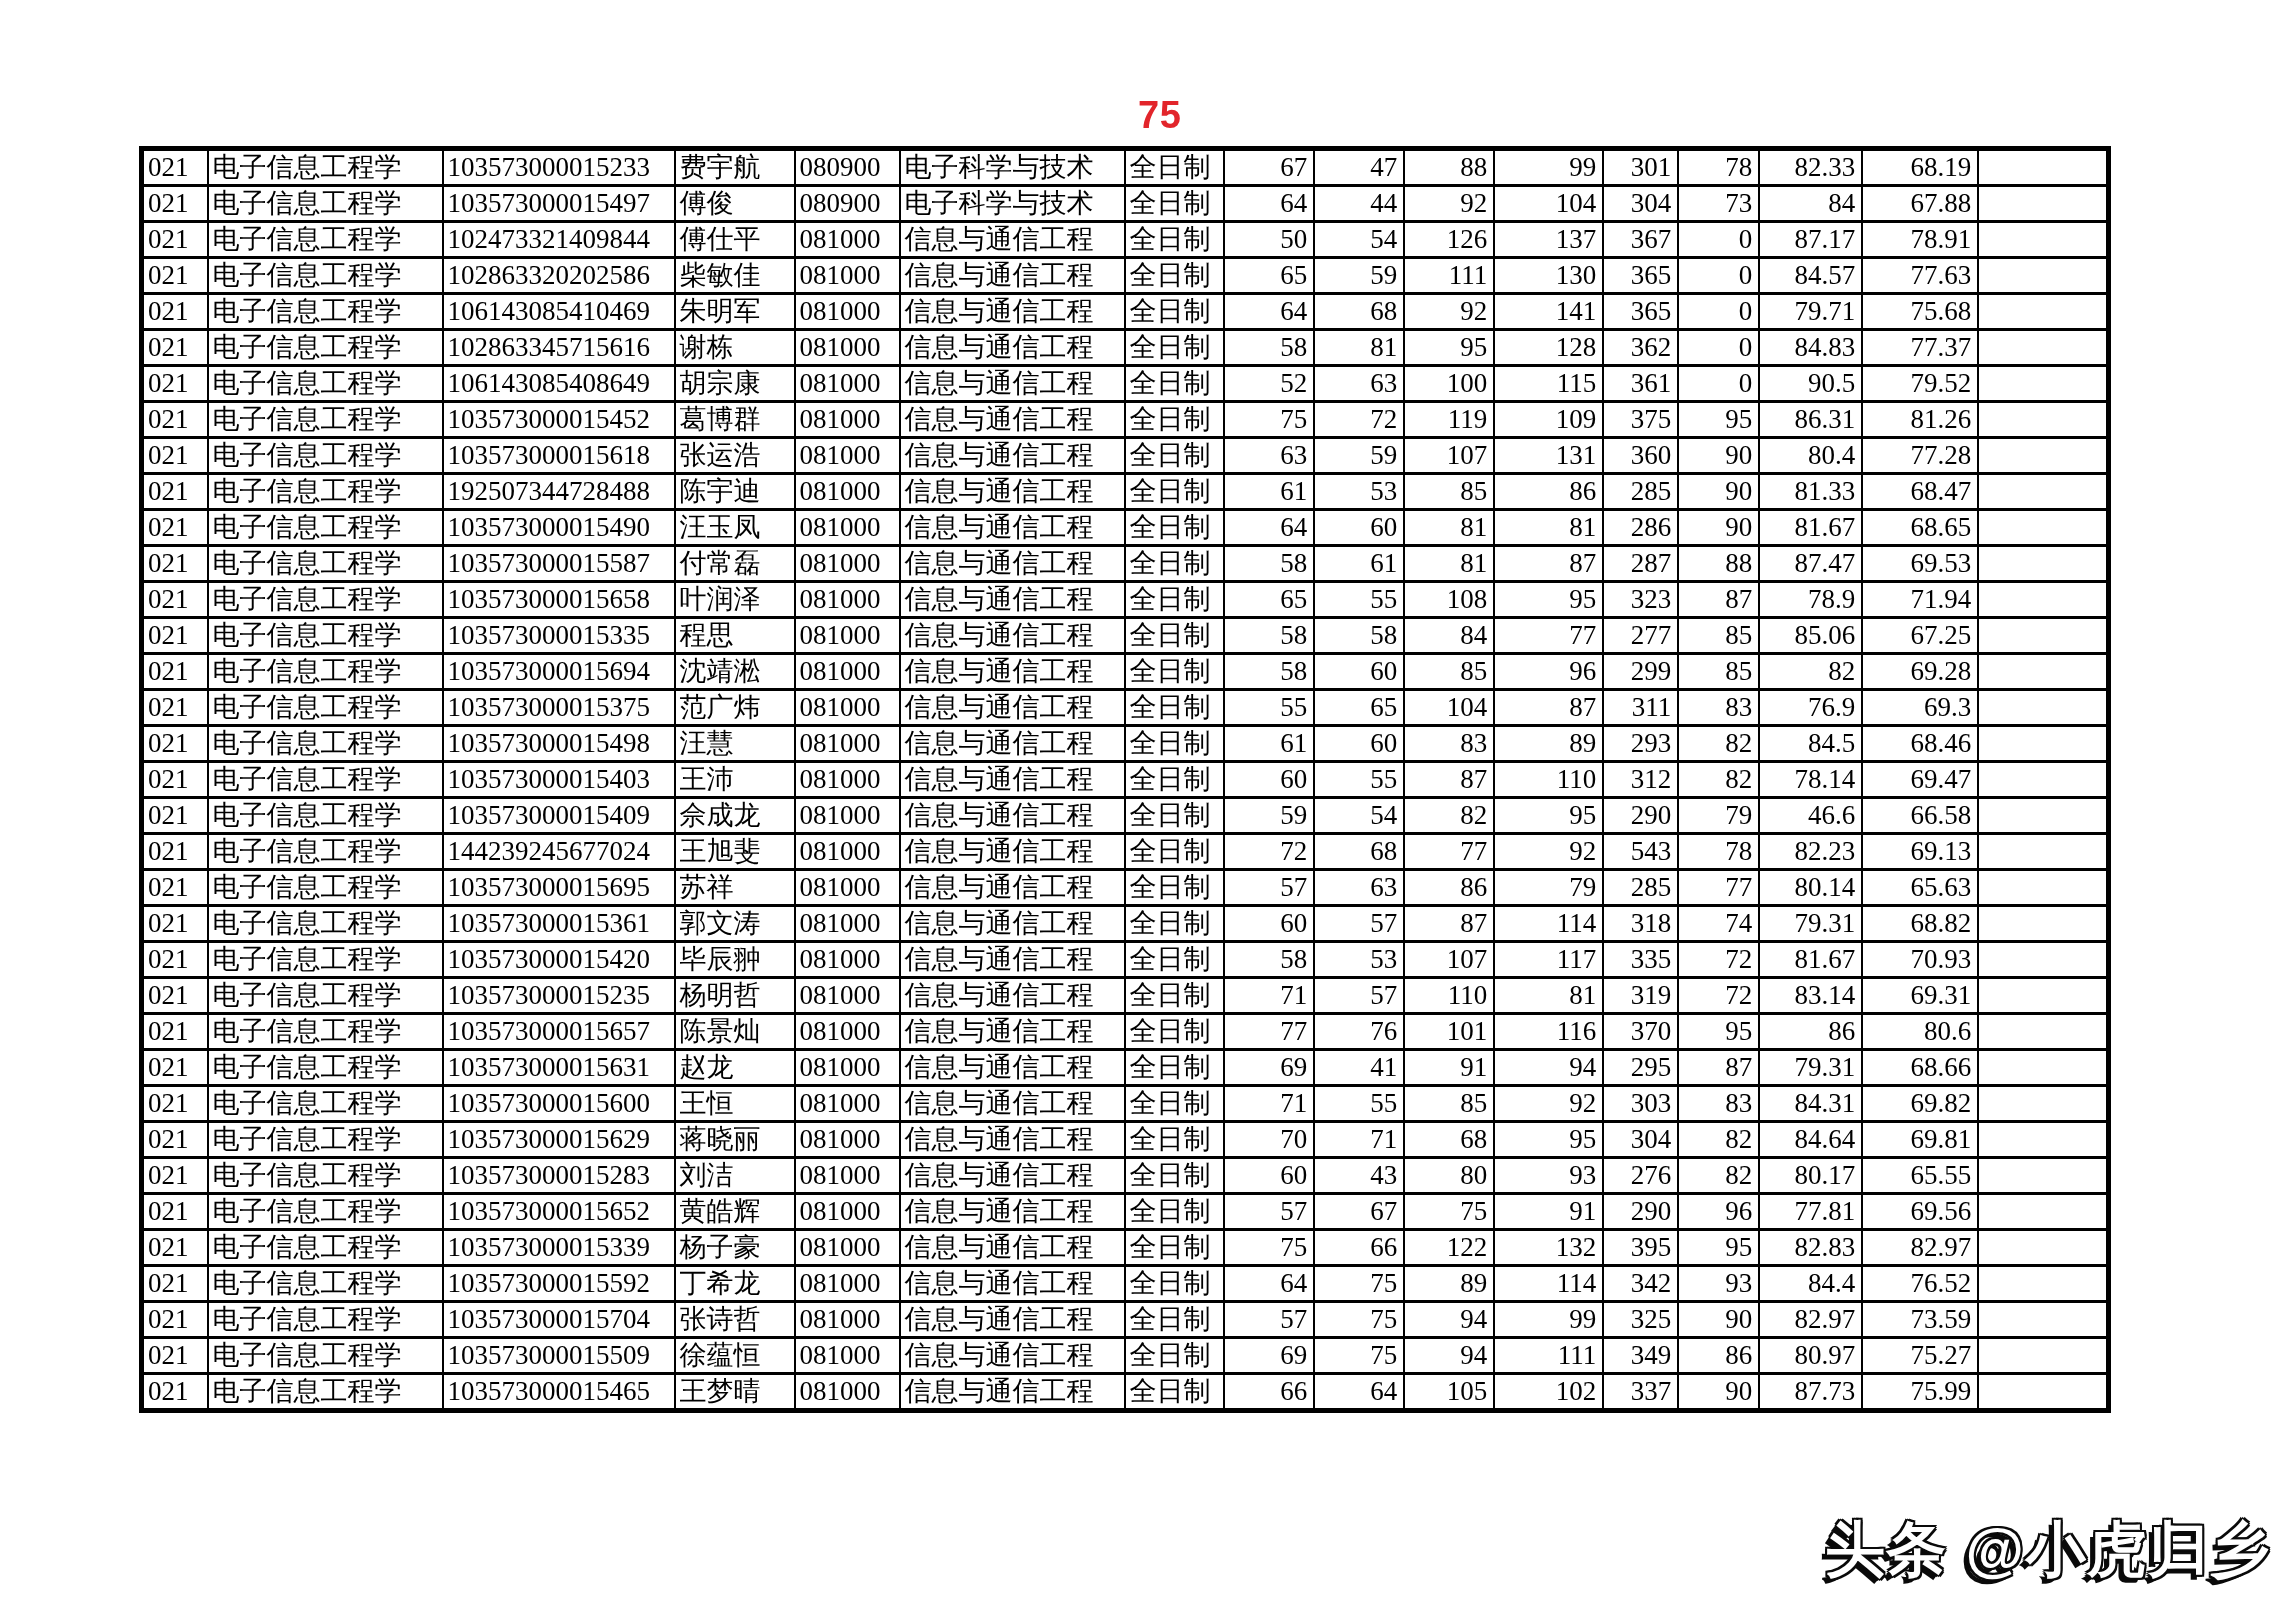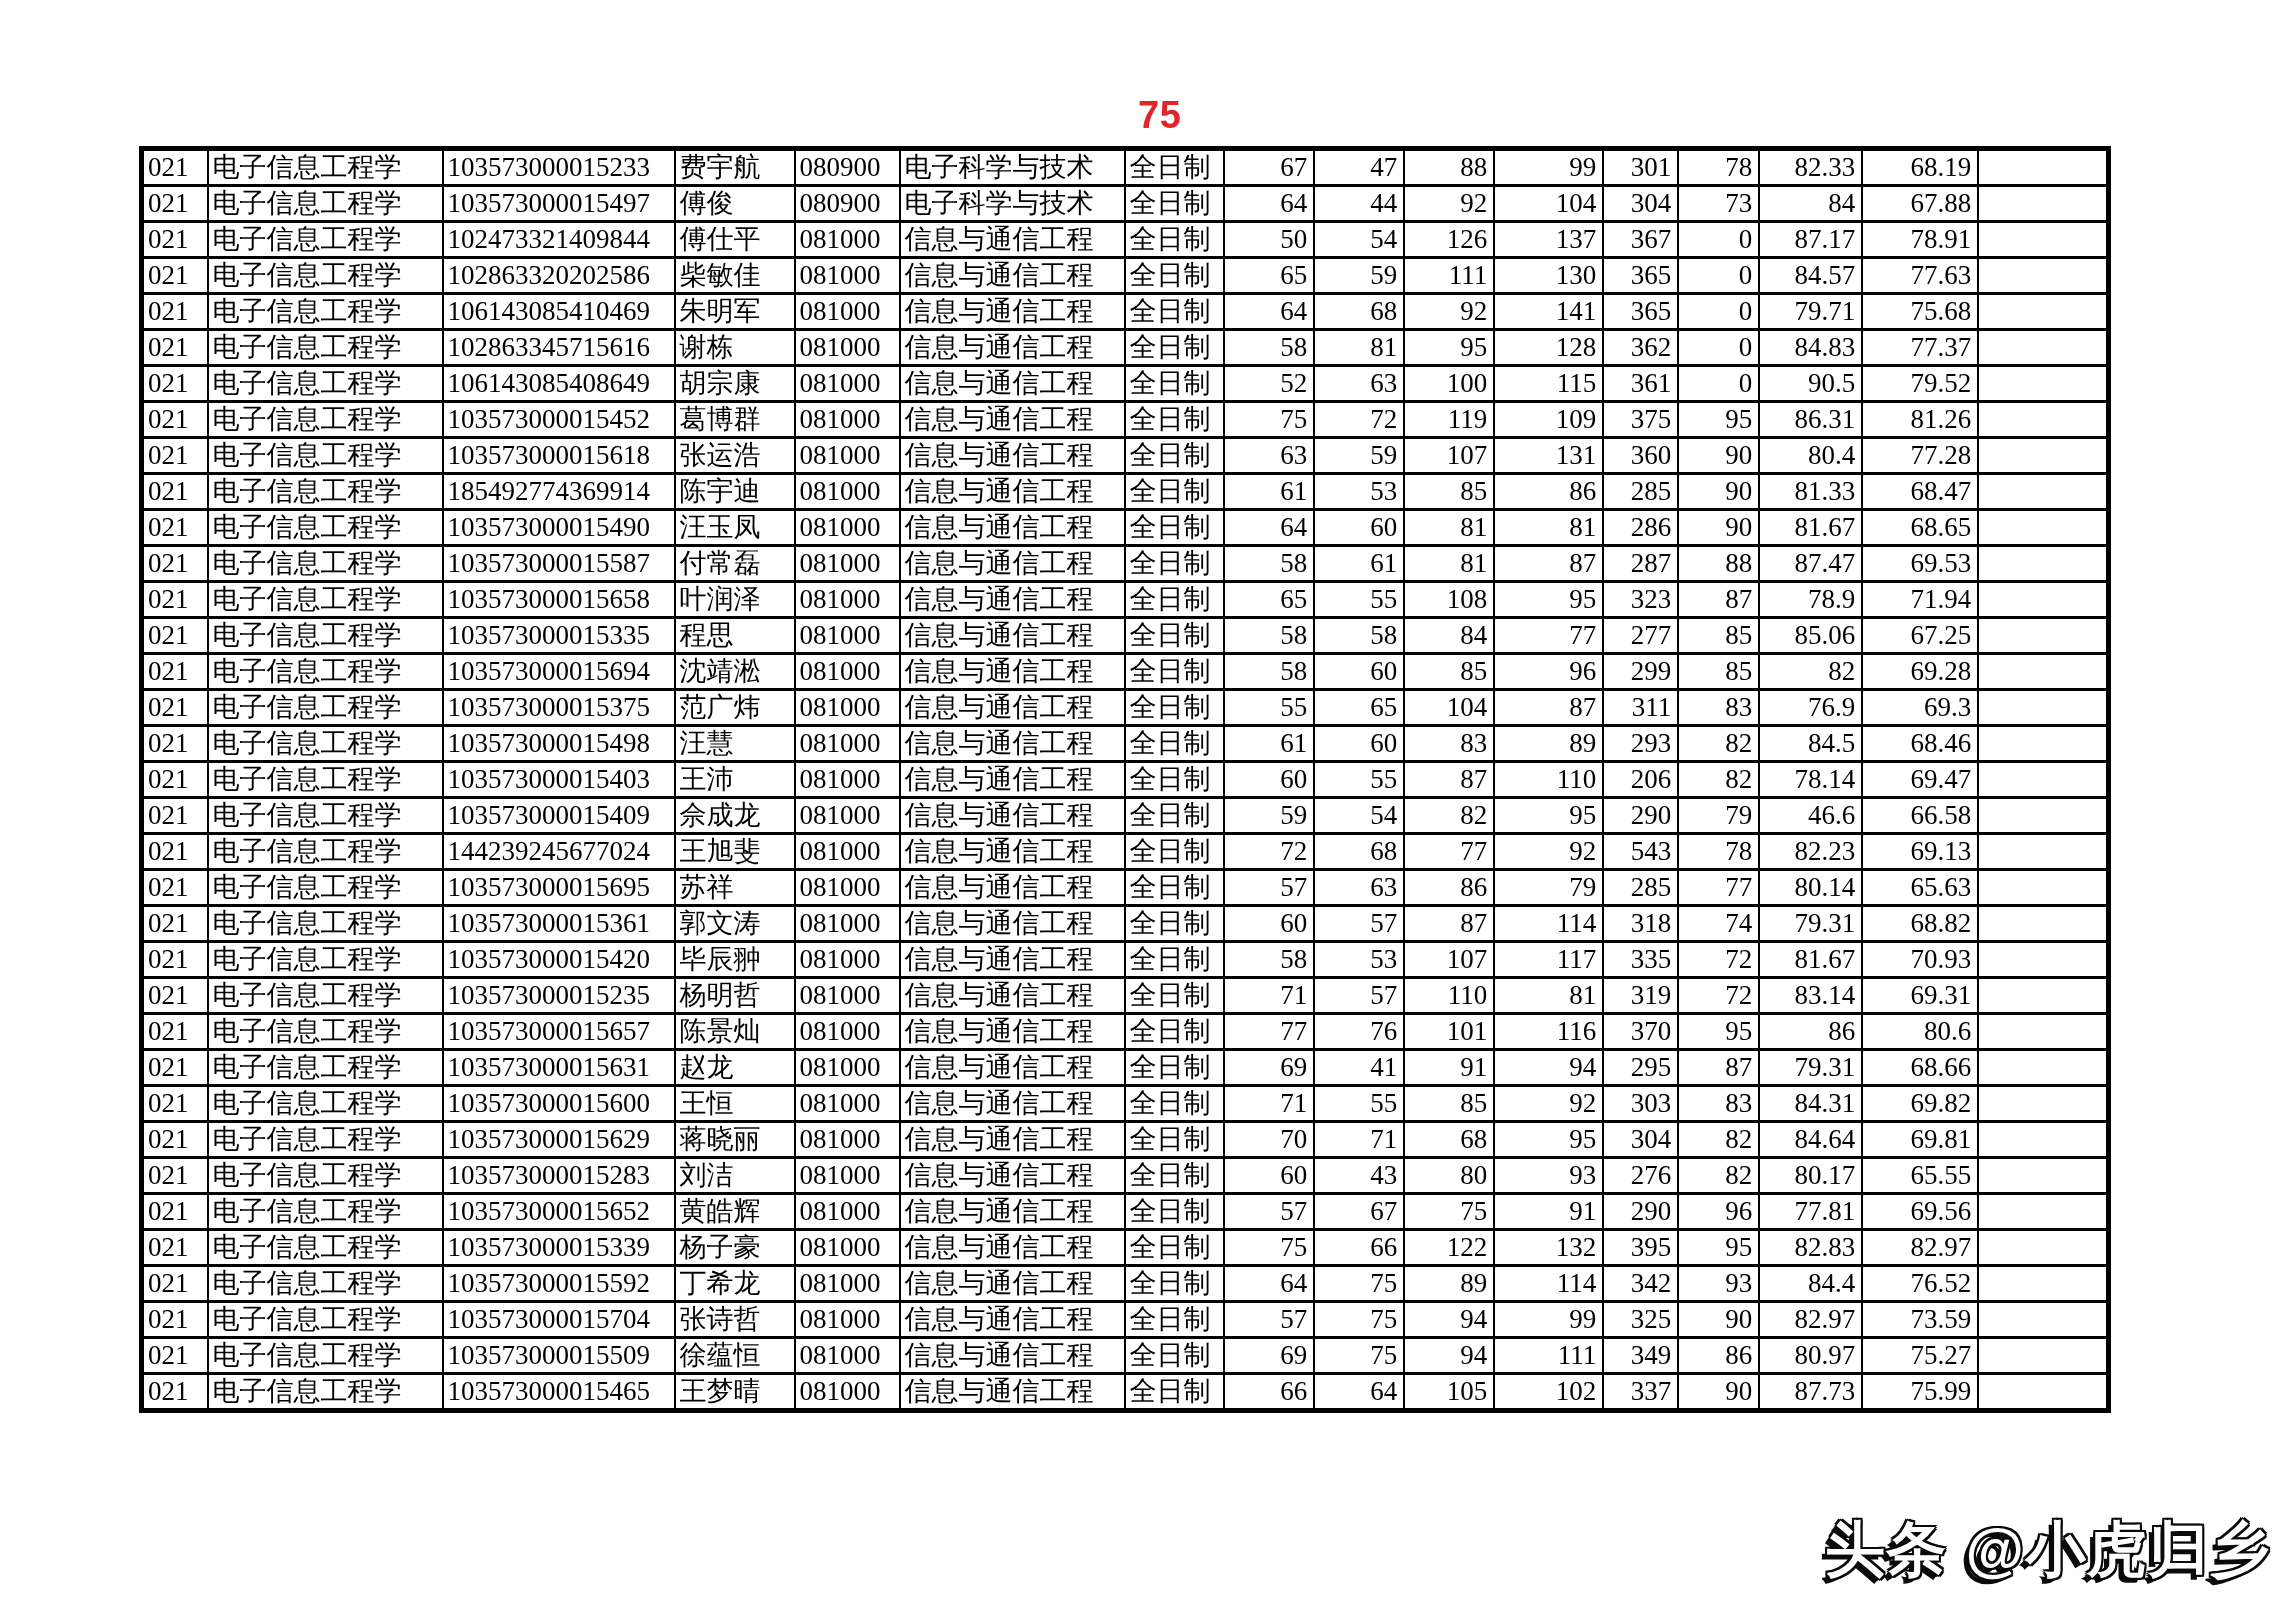--- a/index.html
+++ b/index.html
@@ -253,21 +253,21 @@
         <td>131</td>
         <td>360</td>
         <td>90</td>
         <td>80.4</td>
         <td>77.28</td>
         <td></td>
       </tr>
       <tr>
         <td>021</td>
         <td>电子信息工程学</td>
-        <td>185492774369914</td>
+        <td>192507344728488</td>
         <td>陈宇迪</td>
         <td>081000</td>
         <td>信息与通信工程</td>
         <td>全日制</td>
         <td>61</td>
         <td>53</td>
         <td>85</td>
         <td>86</td>
         <td>285</td>
         <td>90</td>
@@ -406,21 +406,21 @@
         <td>电子信息工程学</td>
         <td>103573000015403</td>
         <td>王沛</td>
         <td>081000</td>
         <td>信息与通信工程</td>
         <td>全日制</td>
         <td>60</td>
         <td>55</td>
         <td>87</td>
         <td>110</td>
-        <td>206</td>
+        <td>312</td>
         <td>82</td>
         <td>78.14</td>
         <td>69.47</td>
         <td></td>
       </tr>
       <tr>
         <td>021</td>
         <td>电子信息工程学</td>
         <td>103573000015409</td>
         <td>佘成龙</td>

